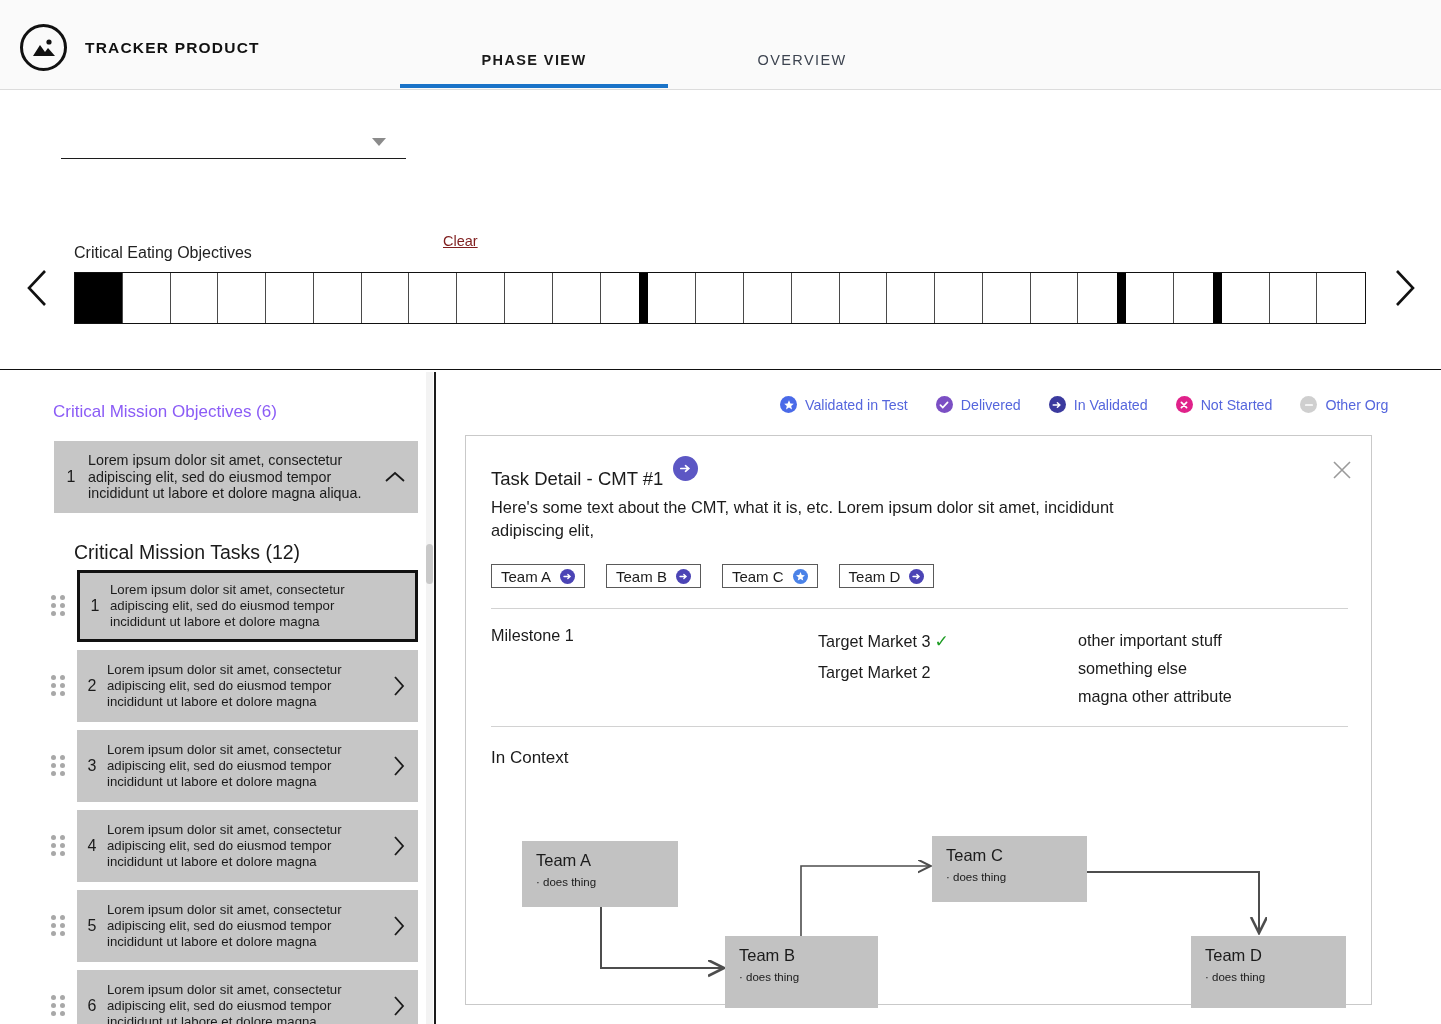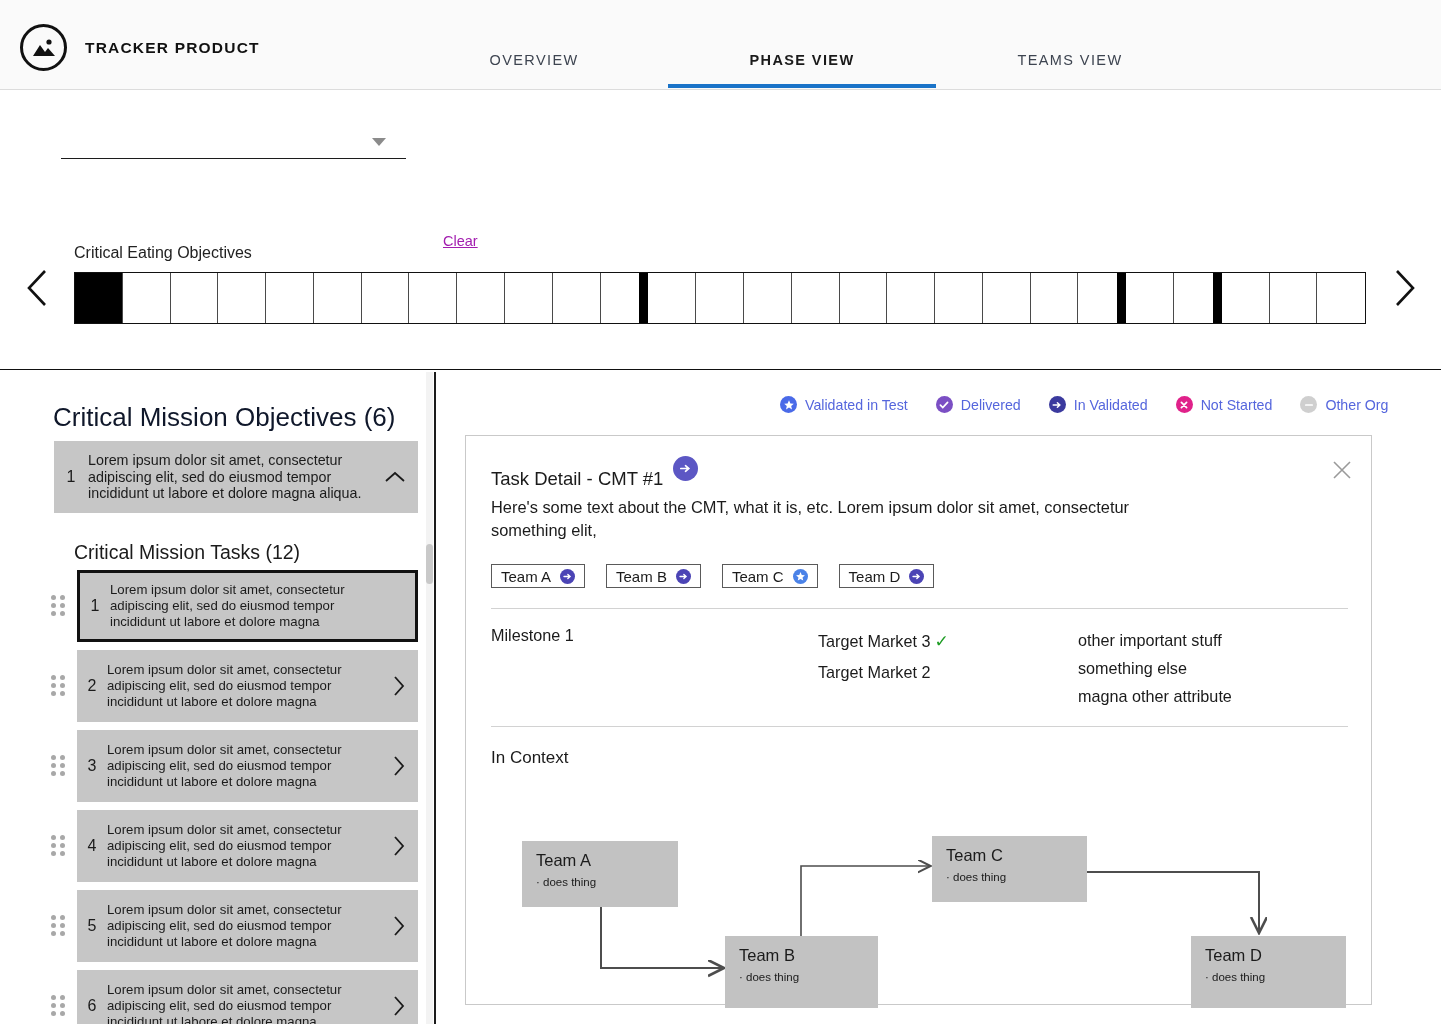--- a/index.html
+++ b/index.html
@@ -46,21 +46,21 @@
     border-bottom: 1.5px solid #1c1c1c;
   }
   .select-value { font-size: 17px; color: #6b6b6b; line-height: 28px; }
   .caret {
     position: absolute; right: 20px; top: 12px;
     width: 0; height: 0; border-left: 7px solid transparent; border-right: 7px solid transparent;
     border-top: 8px solid #8b8b8b;
   }
   .clear-link {
     position: absolute; left: 443px; top: 143px; font-size: 14.5px;
-    color: #a21caf; text-decoration: underline; cursor: pointer;
+    color: #7f1d1d; text-decoration: underline; cursor: pointer;
   }
 
   
   .timeline-zone { position: absolute; left: 0; top: 190px; width: 1441px; height: 180px; border-bottom: 1.5px solid #111; }
   .tl-label { position: absolute; font-size: 15px; color: #111; white-space: nowrap; }
   .tl-label.bold { font-weight: bold; }
   .tl-sub { position: absolute; left: 74px; top: 54px; font-size: 16px; color: #222; }
   .tl-arrow {
     position: absolute; top: 76px; width: 34px; height: 44px; cursor: pointer;
     display: flex; align-items: center; justify-content: center;
@@ -77,21 +77,21 @@
   .tl-cell.thick { border-right: 9px solid #000; }
 
   
   .lower { position: absolute; left: 0; top: 372px; width: 1441px; height: 652px; }
 
   
   .left-panel {
     position: absolute; left: 0; top: 0; width: 434px; height: 652px;
     background: #fff; overflow: hidden;
   }
-  .panel-title { position: absolute; left: 53px; top: 30px; font-size: 26px; color: #0f172a; }
+  .panel-title { position: absolute; left: 53px; top: 30px; font-size: 17px; color: #8b5cf6; }
   .obj-item {
     position: absolute; left: 54px; top: 69px; width: 364px; height: 72px;
     background: #c6c6c6; display: flex; align-items: center; cursor: pointer;
   }
   .obj-num { width: 34px; text-align: center; font-size: 16px; color: #1b1b1b; flex: none; }
   .obj-text { flex: 1; font-size: 14.3px; line-height: 16.5px; color: #1b1b1b; padding-right: 6px; }
   .chev-up { width: 46px; flex: none; display: flex; align-items: center; justify-content: center; }
 
   .tasks-title { position: absolute; left: 74px; top: 169px; font-size: 19.5px; color: #1b1b1b; }
   .task-list { position: absolute; left: 0; top: 198px; width: 434px; height: 454px; }
@@ -160,23 +160,22 @@
   <div class="brand">
     <div class="logo-circle">
       <svg width="24" height="20" viewBox="0 0 24 20" aria-hidden="true">
         <path d="M1 18 L8 7 L13 14 L16 10 L23 18 Z" fill="#111"></path>
         <circle cx="17" cy="4" r="2.6" fill="#111"></circle>
       </svg>
     </div>
     <div class="brand-name">TRACKER PRODUCT</div>
   </div>
   <div class="nav-tabs">
+    <button class="nav-tab active">PHASE VIEW</button>
     <button class="nav-tab">OVERVIEW</button>
-    <button class="nav-tab active">PHASE VIEW</button>
-    <button class="nav-tab">TEAMS VIEW</button>
   </div>
 </div>
 
 <div class="filter-row">
   <div class="select-wrap">
     <div class="caret"></div>
   </div>
   <div class="clear-link">Clear</div>
 </div>
 
@@ -413,21 +412,21 @@
         <svg width="15" height="15" viewBox="0 0 16 16" aria-hidden="true">
           <path d="M3 8 H11 M8 5 L11.5 8 L8 11" fill="none" stroke="#fff" stroke-width="1.8" stroke-linecap="round"></path>
         </svg>
       </div>
       <div class="close-x">
         <svg width="24" height="24" viewBox="0 0 24 24" aria-hidden="true">
           <path d="M4 4 L20 20 M20 4 L4 20" stroke="#9a9a9a" stroke-width="1.6"></path>
         </svg>
       </div>
 
-      <div class="detail-body">Here's some text about the CMT, what it is, etc. Lorem ipsum dolor sit amet, consectetur something elit,</div>
+      <div class="detail-body">Here's some text about the CMT, what it is, etc. Lorem ipsum dolor sit amet, incididunt adipiscing elit,</div>
 
       <div class="team-chips" id="team-chips">
           <div class="chip">
             <span class="chip-label">Team A</span>
             <div class="chip-badge" style="background: rgb(75, 68, 181);">
               <svg width="11" height="11" viewBox="0 0 12 12">
                 <path d="M2.2 6 H8.4 M6.4 3.8 L8.8 6 L6.4 8.2" fill="none" stroke="#fff" stroke-width="1.5" stroke-linecap="round"></path>
               </svg>
             </div>
           </div>

